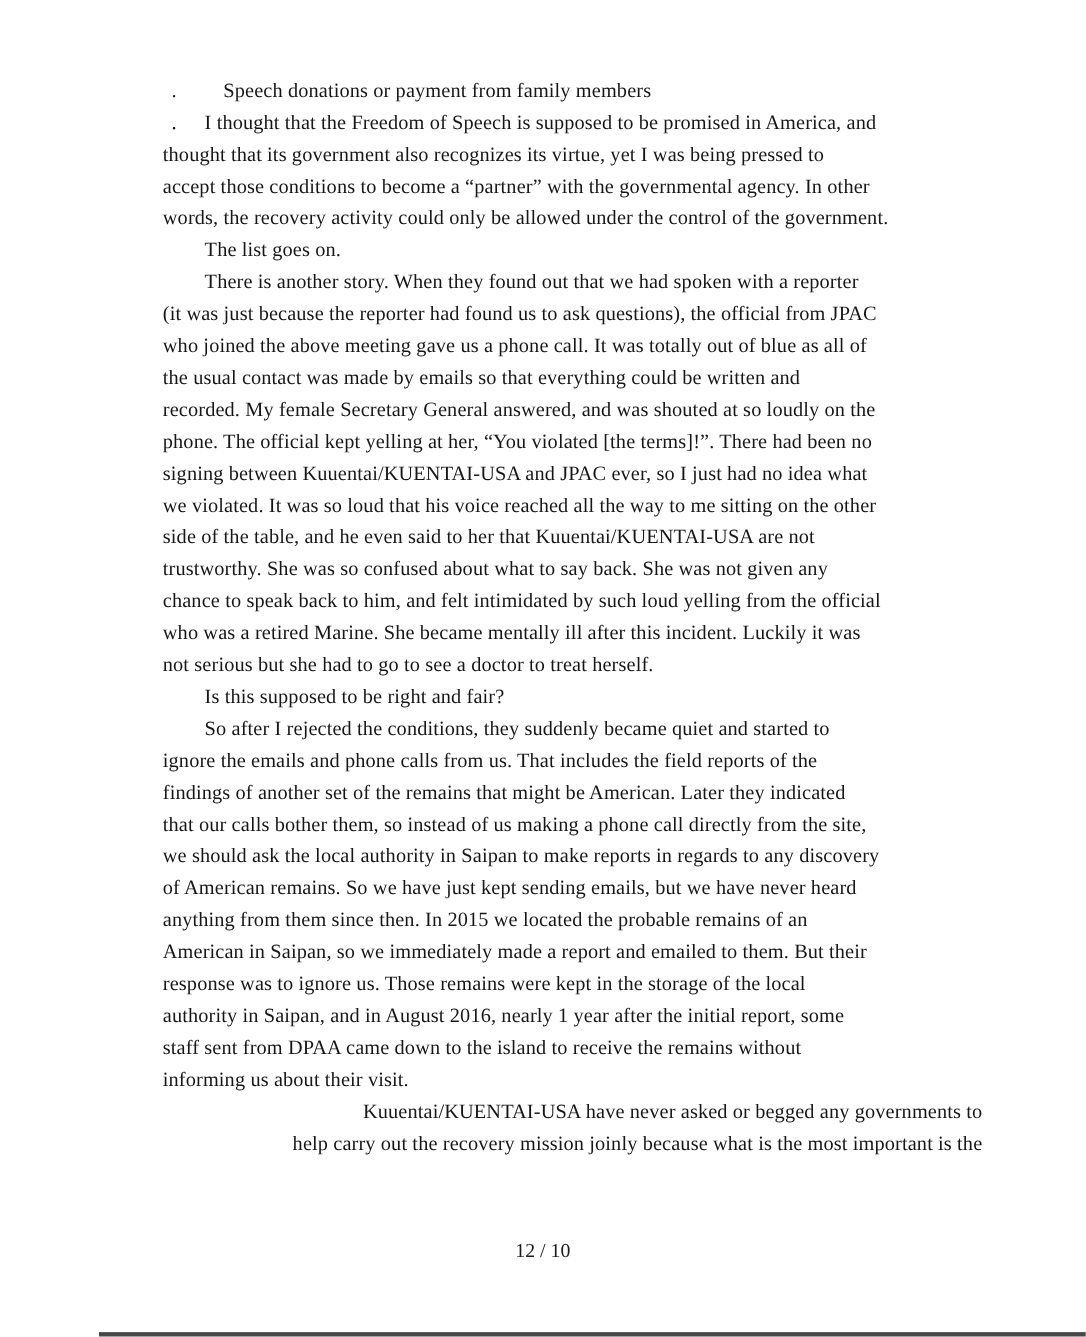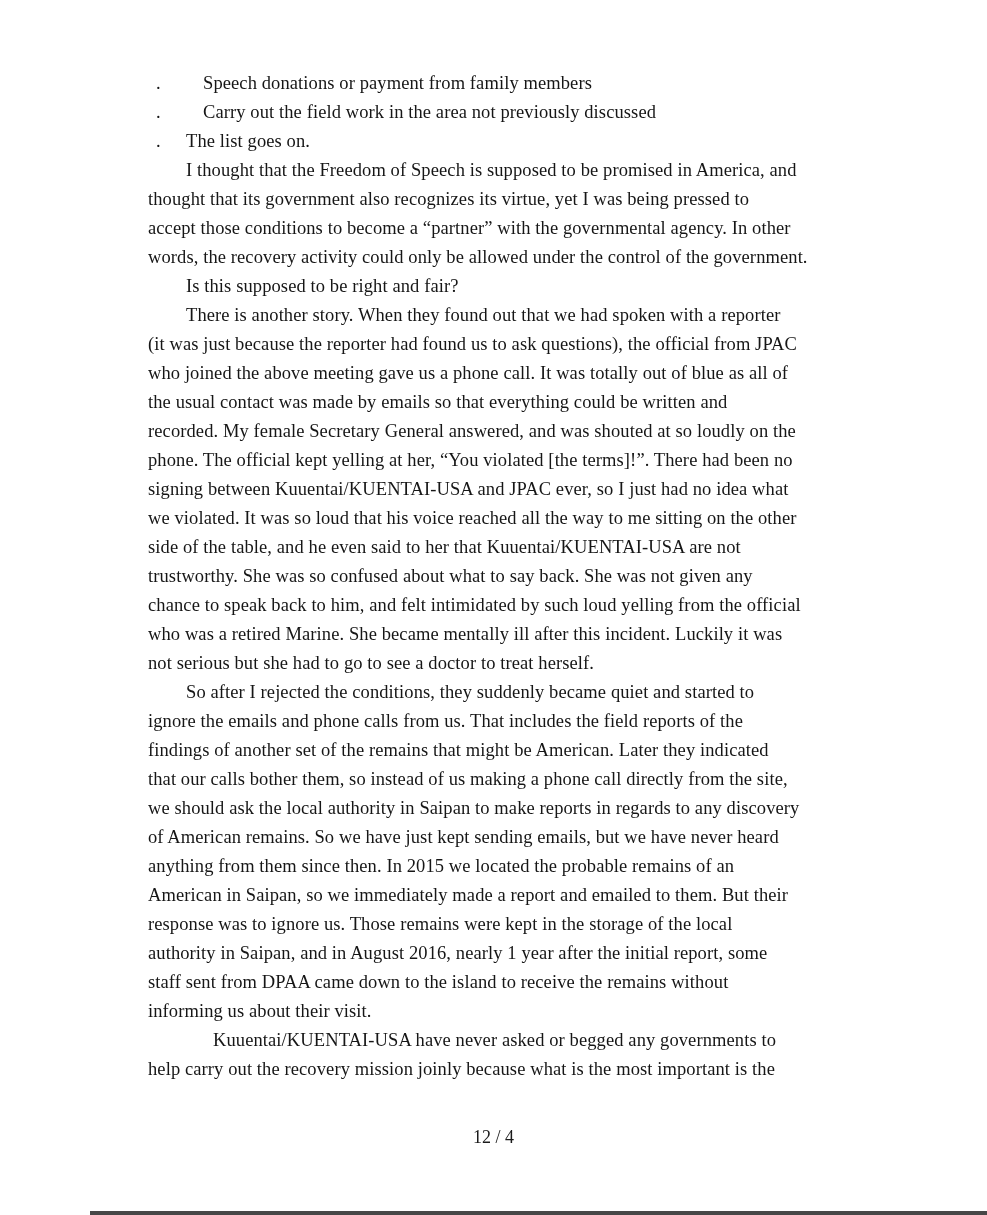--- a/index.html
+++ b/index.html
@@ -33,20 +33,21 @@
     left: 8px;
     top: 0;
   }
   .para {
     margin: 0;
     white-space: pre-line;
     text-indent: 38px;
   }
   .para.deep-indent {
     text-indent: 65px;
+    text-align: right;
   }
   .page-footer {
     position: absolute;
     top: 1124px;
     left: 0;
     width: 987px;
     text-align: center;
     font-size: 18px;
     line-height: 27px;
     color: #1b1b1b;
@@ -65,63 +66,62 @@
 
 <div class="page-content">
 
   <div>
     <div class="bullet-row">
       <span class="bullet-marker">.</span>
       <span>Speech donations or payment from family members</span>
     </div>
     <div class="bullet-row">
       <span class="bullet-marker">.</span>
-      <span>Carry out the field work in the area not previously discussed</span>
     </div>
     <div class="bullet-row">
       <span class="bullet-marker">.</span>
     </div>
   </div>
 
-  <p class="para">The list goes on.</p>
-
   <p class="para">I thought that the Freedom of Speech is supposed to be promised in America, and
 thought that its government also recognizes its virtue, yet I was being pressed to
 accept those conditions to become a “partner” with the governmental agency. In other
 words, the recovery activity could only be allowed under the control of the government.</p>
 
-  <p class="para">Is this supposed to be right and fair?</p>
+  <p class="para">The list goes on.</p>
 
   <p class="para">There is another story. When they found out that we had spoken with a reporter
 (it was just because the reporter had found us to ask questions), the official from JPAC
 who joined the above meeting gave us a phone call. It was totally out of blue as all of
 the usual contact was made by emails so that everything could be written and
 recorded. My female Secretary General answered, and was shouted at so loudly on the
 phone. The official kept yelling at her, “You violated [the terms]!”. There had been no
 signing between Kuuentai/KUENTAI-USA and JPAC ever, so I just had no idea what
 we violated. It was so loud that his voice reached all the way to me sitting on the other
 side of the table, and he even said to her that Kuuentai/KUENTAI-USA are not
 trustworthy. She was so confused about what to say back. She was not given any
 chance to speak back to him, and felt intimidated by such loud yelling from the official
 who was a retired Marine. She became mentally ill after this incident. Luckily it was
 not serious but she had to go to see a doctor to treat herself.</p>
+
+  <p class="para">Is this supposed to be right and fair?</p>
 
   <p class="para">So after I rejected the conditions, they suddenly became quiet and started to
 ignore the emails and phone calls from us. That includes the field reports of the
 findings of another set of the remains that might be American. Later they indicated
 that our calls bother them, so instead of us making a phone call directly from the site,
 we should ask the local authority in Saipan to make reports in regards to any discovery
 of American remains. So we have just kept sending emails, but we have never heard
 anything from them since then. In 2015 we located the probable remains of an
 American in Saipan, so we immediately made a report and emailed to them. But their
 response was to ignore us. Those remains were kept in the storage of the local
 authority in Saipan, and in August 2016, nearly 1 year after the initial report, some
 staff sent from DPAA came down to the island to receive the remains without
 informing us about their visit.</p>
 
   <p class="para deep-indent">Kuuentai/KUENTAI-USA have never asked or begged any governments to
 help carry out the recovery mission joinly because what is the most important is the</p>
 
 </div>
 
-<div class="page-footer">12 / 4</div>
+<div class="page-footer">12 / 10</div>
 
 <div class="scan-edge"></div>
 
 </body></html>

